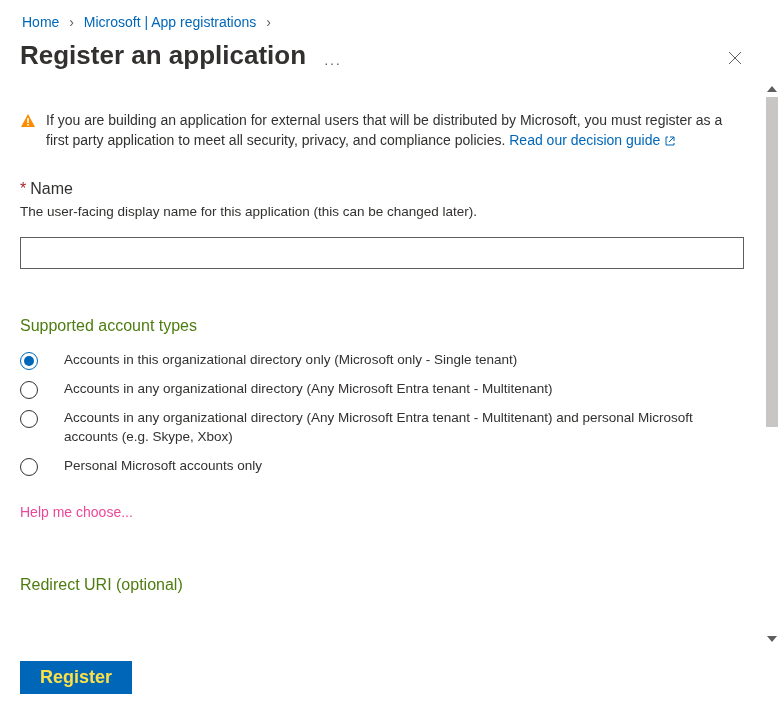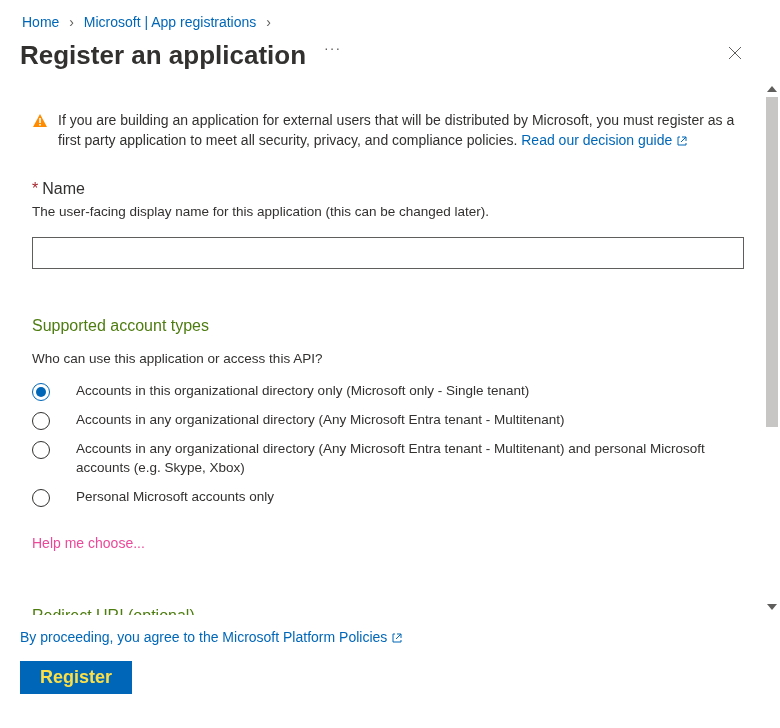--- a/index.html
+++ b/index.html
@@ -26,21 +26,21 @@
   .breadcrumb a {
     color: #0067b8;
     text-decoration: none;
   }
   .breadcrumb .sep {
     color: #605e5c;
     padding: 0 6px;
   }
   .header {
     display: flex;
-    align-items: flex-start;
+    align-items: flex-end;
     padding: 6px 32px 10px 20px;
   }
   .header h1 {
     font-size: 26px;
     font-weight: 600;
     margin: 0;
     color: #323130;
   }
   .header .ellipsis {
     margin-left: 18px;
@@ -53,21 +53,20 @@
     margin-left: auto;
     cursor: pointer;
     padding: 6px;
     color: #605e5c;
   }
   .header .close svg { display:block; }
   .body-wrap {
     flex: 1;
     display: flex;
     min-height: 0;
-    padding-left: 12px;
   }
   .content {
     flex: 1;
     overflow: hidden;
     padding: 30px 20px 0 20px;
   }
   .scrollbar-track {
     width: 16px;
     background: #fff;
     position: relative;
@@ -265,21 +264,20 @@
       </div>
 
       <div class="field-label">
         <span class="required">*</span><span>Name</span>
       </div>
       <div class="field-desc">The user-facing display name for this application (this can be changed later).</div>
       <input type="text" class="text-input" value="" style="">
 
       <div class="section">
         <h2>Supported account types</h2>
-        <div class="subtext">Who can use this application or access this API?</div>
         <div class="radio-group">
           <label class="radio-row selected">
             <span class="radio-circle"></span>
             <span class="radio-label">Accounts in this organizational directory only (Microsoft only - Single tenant)</span>
           </label>
           <label class="radio-row">
             <span class="radio-circle"></span>
             <span class="radio-label">Accounts in any organizational directory (Any Microsoft Entra tenant - Multitenant)</span>
           </label>
           <label class="radio-row">
@@ -310,21 +308,16 @@
       <div class="scrollbar-thumb"></div>
       <div class="scrollbar-arrow down">
         <svg width="10" height="6" viewBox="0 0 10 6">
             <path d="M0 0 L5 6 L10 0 Z" fill="#605e5c"></path>
           </svg>
       </div>
     </div>
   </div>
 
   <div class="footer">
-    <div class="agree">
-      <a href="#"><span>By proceeding, you agree to the Microsoft Platform Policies</span><span class="ext-icon"><svg width="12" height="12" viewBox="0 0 12 12">
-              <path d="M4 2 H2 V10 H10 V8 M6 2 H10 V6 M10 2 L5 7" stroke="#0067b8" stroke-width="1" fill="none"></path>
-            </svg></span></a>
-    </div>
     <button class="register-btn">Register</button>
   </div>
 
 </div>
 
 </body></html>

